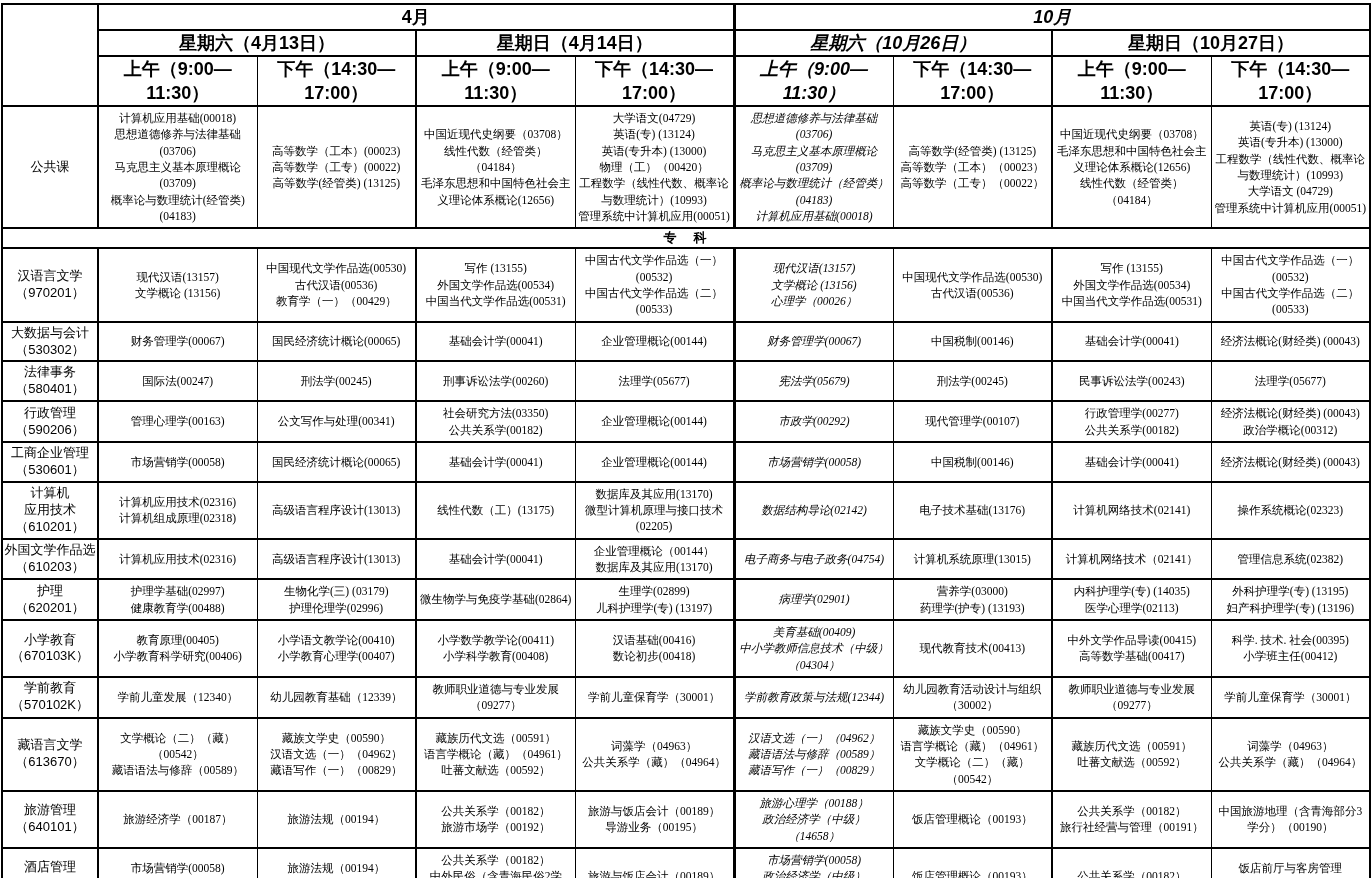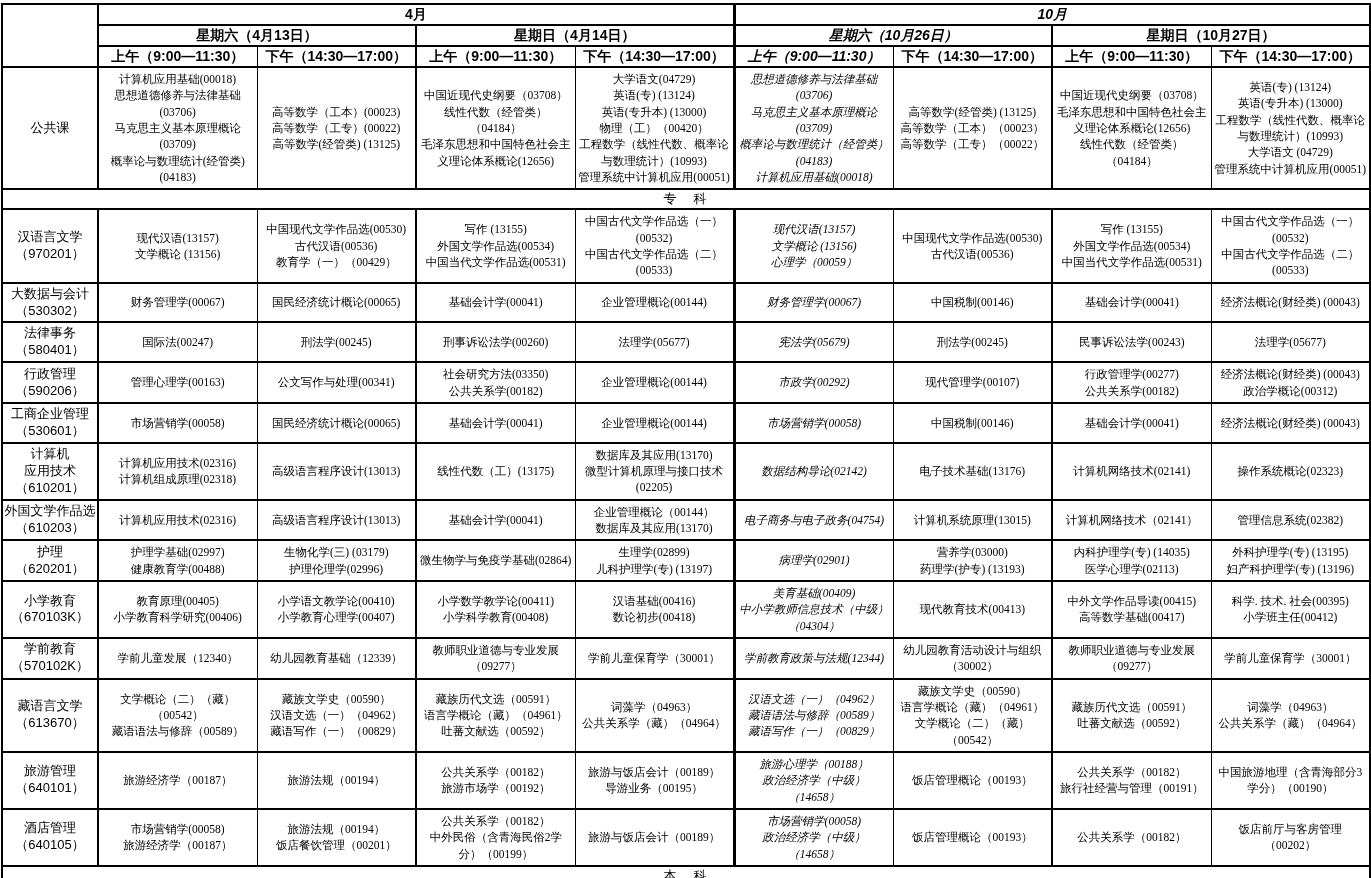--- a/index.html
+++ b/index.html
@@ -29,21 +29,21 @@
     border-top-width: 2px;
     border-bottom-width: 2px;
     text-align: center;
     vertical-align: middle;
     padding: 2px 1px;
     overflow: hidden;
   }
   thead th {
     font-family: "Liberation Sans", sans-serif;
     font-weight: bold;
-    font-size: 14px;
+    font-size: 18px;
     height: 19px;
     padding: 0 1px;
   }
   th.corner {
     border-right-width: 2px;
   }
   th.rowlabel {
     font-family: "Liberation Sans", sans-serif;
     font-weight: normal;
     font-size: 13px;
@@ -52,21 +52,21 @@
     padding: 2px 1px;
   }
   td.slot {
     font-family: "Liberation Serif", serif;
     font-size: 11.5px;
     line-height: 1.42;
     padding: 3px 2px;
   }
   td.band {
     font-family: "Liberation Sans", sans-serif;
-    font-weight: normal;
+    font-weight: bold;
     font-size: 13px;
     height: 16px;
     padding: 0;
     letter-spacing: 2px;
   }
   .oct-start { border-left-width: 3px; font-style: italic; }
   .day-start { border-left-width: 2px; text-align: center; }
   .course { margin: 0; }
 </style>
 </head>
@@ -183,21 +183,21 @@
             <div class="course">外国文学作品选(00534)</div>
             <div class="course">中国当代文学作品选(00531)</div>
           </td>
           <td class="slot">
             <div class="course">中国古代文学作品选（一）(00532)</div>
             <div class="course">中国古代文学作品选（二）(00533)</div>
           </td>
           <td class="slot oct-start">
             <div class="course">现代汉语(13157)</div>
             <div class="course">文学概论 (13156)</div>
-            <div class="course">心理学（00059）</div>
+            <div class="course">心理学（00026）</div>
           </td>
           <td class="slot">
             <div class="course">中国现代文学作品选(00530)</div>
             <div class="course">古代汉语(00536)</div>
           </td>
           <td class="slot day-start">
             <div class="course">写作 (13155)</div>
             <div class="course">外国文学作品选(00534)</div>
             <div class="course">中国当代文学作品选(00531)</div>
           </td>

